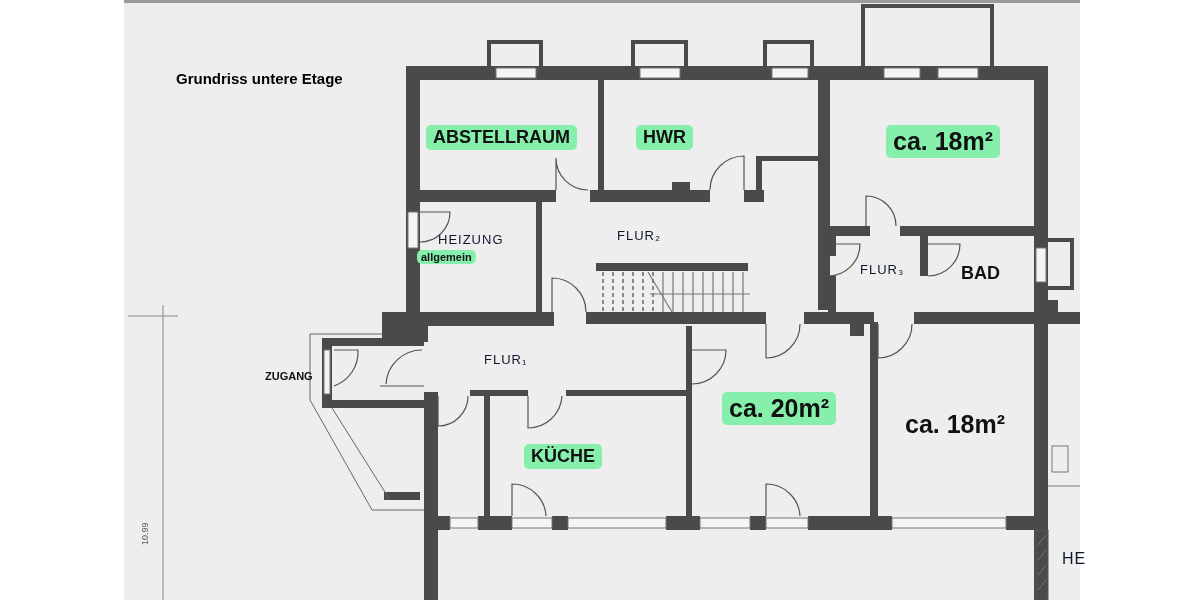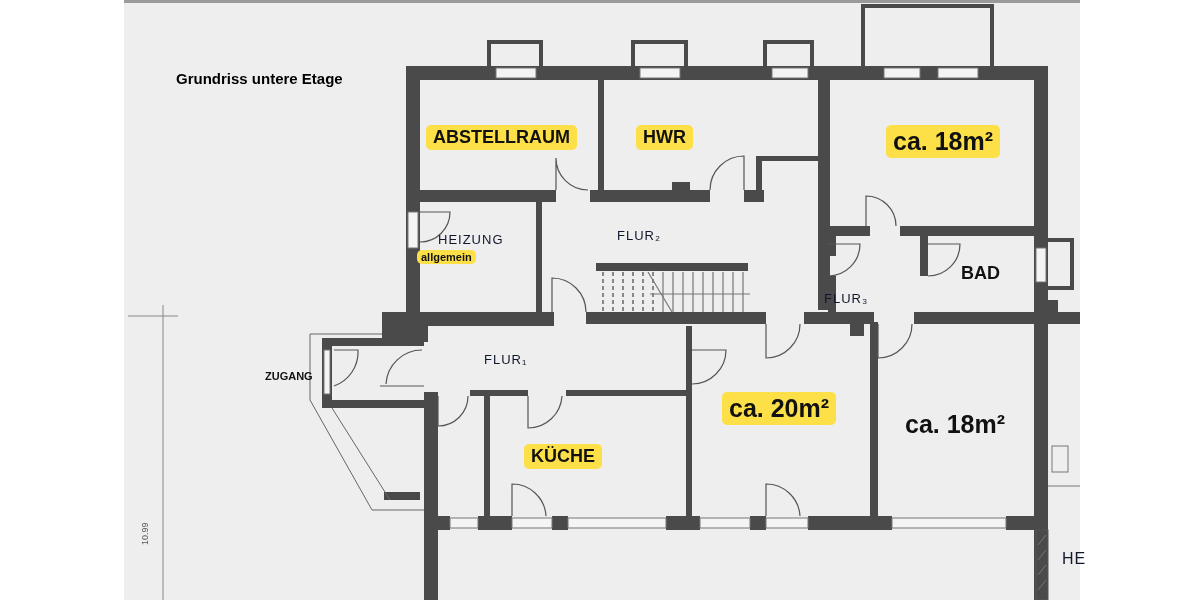--- a/index.html
+++ b/index.html
@@ -1,21 +1,21 @@
 <!DOCTYPE html>
 <html><head>
 <meta charset="utf-8">
 <style>
   html, body { margin:0; padding:0; background:#ffffff; }
   body { width:1200px; height:600px; position:relative; overflow:hidden; font-family:"Liberation Sans", sans-serif; }
   .sheet { position:absolute; left:124px; top:0; width:956px; height:600px; background:#eeeeee; }
   .sheet::before { content:""; position:absolute; left:0; top:0; right:0; height:3px; background:#9a9a9a; }
   svg.plan { position:absolute; left:0; top:0; }
   .title { position:absolute; left:176px; top:70px; font-size:15px; font-weight:bold; color:#000000; }
-  .lbl { position:absolute; font-weight:bold; color:#111; background:#fde047; border-radius:5px; padding:2px 7px; white-space:nowrap; }
+  .lbl { position:absolute; font-weight:bold; color:#111; background:#86efac; border-radius:5px; padding:2px 7px; white-space:nowrap; }
   .lbl.plain { background:transparent; }
   .big { font-size:25px; }
   .med { font-size:18px; }
   .hand { position:absolute; font-family:Liberation Sans, sans-serif; font-size:13px; color:#0f172a; letter-spacing:1px; white-space:nowrap; }
   .small { font-size:11px; }
   .dim { position:absolute; left:140px; top:545px; font-size:9px; color:#555; transform:rotate(-90deg); transform-origin:left top; }
 </style>
 </head>
 <body>
 
@@ -181,21 +181,21 @@
 <div class="title">Grundriss untere Etage</div>
 
 <div class="lbl med" style="left:426px;top:125px;">ABSTELLRAUM</div>
 <div class="lbl med" style="left:636px;top:125px;">HWR</div>
 <div class="lbl big" style="left:886px;top:125px;">ca. 18m²</div>
 
 <div class="hand" style="left:438px;top:232px;">HEIZUNG</div>
 <div class="lbl small" style="left:417px;top:250px;padding:1px 4px;">allgemein</div>
 
 <div class="hand" style="left:617px;top:228px;">FLUR₂</div>
-<div class="hand" style="left:824px;top:262px;margin-top:29px;">FLUR₃</div>
+<div class="hand" style="left:860px;top:262px;">FLUR₃</div>
 <div class="lbl plain med" style="left:954px;top:261px;">BAD</div>
 
 <div class="hand" style="left:484px;top:352px;">FLUR₁</div>
 <div class="lbl med" style="left:524px;top:444px;">KÜCHE</div>
 <div class="lbl big" style="left:722px;top:392px;">ca. 20m²</div>
 <div class="lbl plain big" style="left:898px;top:408px;">ca. 18m²</div>
 
 <div class="lbl plain" style="left:258px;top:368px;font-size:11px;">ZUGANG</div>
 <div class="dim">10.99</div>
 <div class="hand" style="left:1062px;top:550px;font-size:16px;">HE</div>

